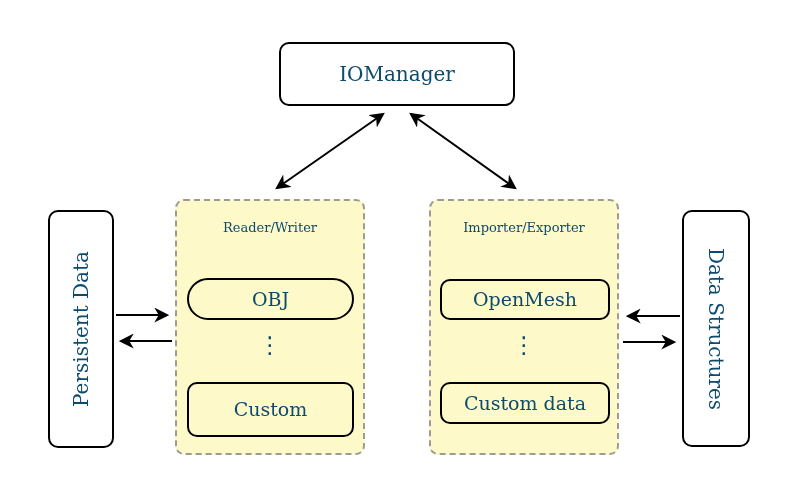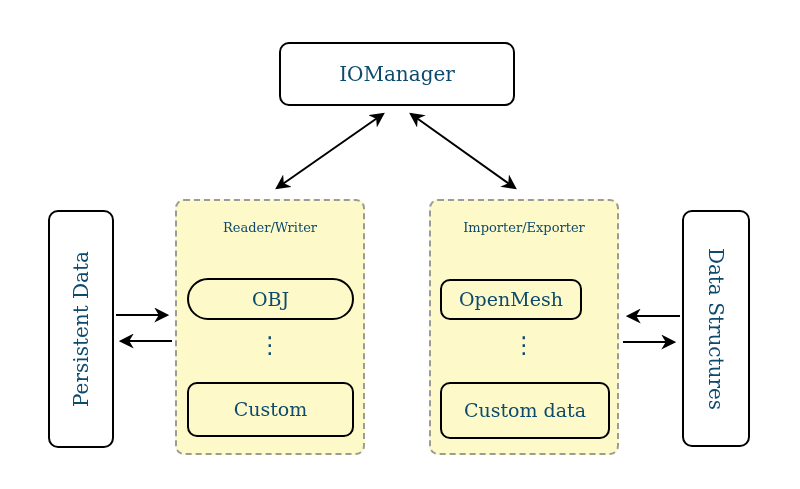--- a/index.html
+++ b/index.html
@@ -53,22 +53,22 @@
     display: flex;
     flex-direction: column;
     align-items: center;
     justify-content: center;
     font-size: 19px;
     line-height: 1.3;
     text-align: center;
   }
   #group-left .inner-top     { left: 10px; top: 77px;  width: 167px; height: 42px; border-radius: 21px; }
   #group-left .inner-bottom  { left: 10px; top: 181px; width: 167px; height: 55px; }
-  #group-right .inner-top    { left: 9px;  top: 78px;  width: 142px; height: 41px; }
-  #group-right .inner-bottom { left: 9px;  top: 181px; width: 170px; height: 57px; }
+  #group-right .inner-top    { left: 9px;  top: 78px;  width: 170px; height: 41px; }
+  #group-right .inner-bottom { left: 9px;  top: 181px; width: 170px; height: 42px; }
   .vdots {
     position: absolute;
     top: 132px;
     left: 0;
     width: 100%;
     text-align: center;
     font-size: 23px;
     line-height: 1.1;
     font-family: "DejaVu Sans", sans-serif;
   }

